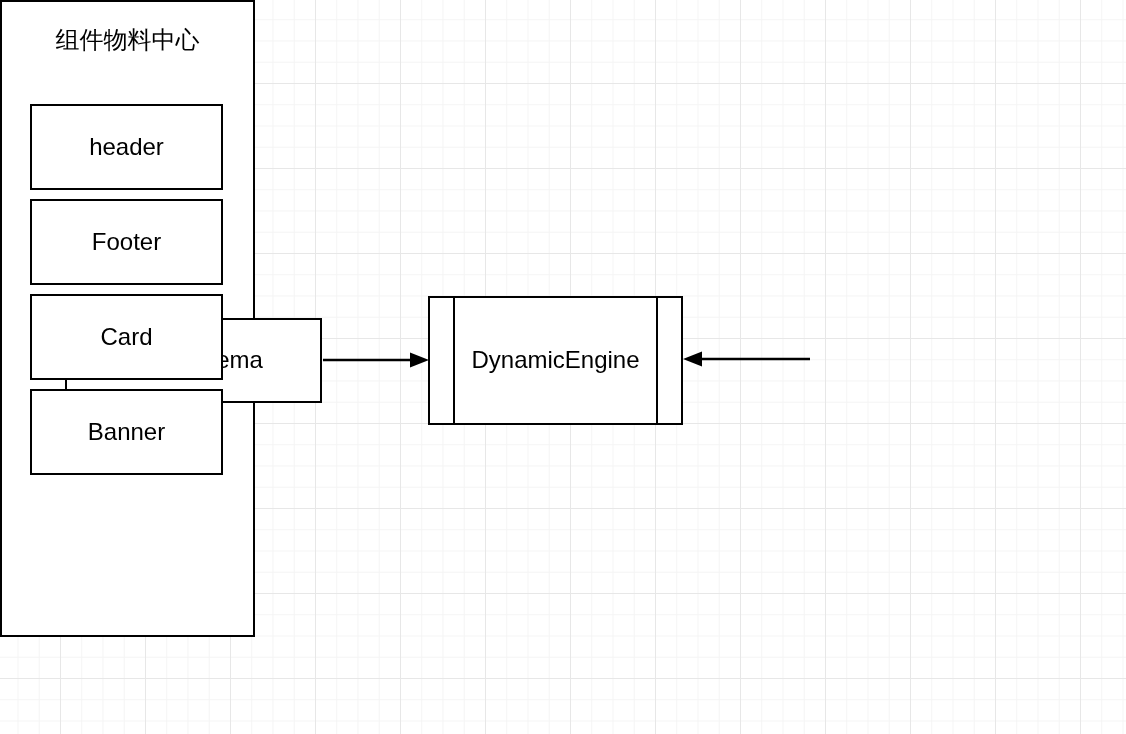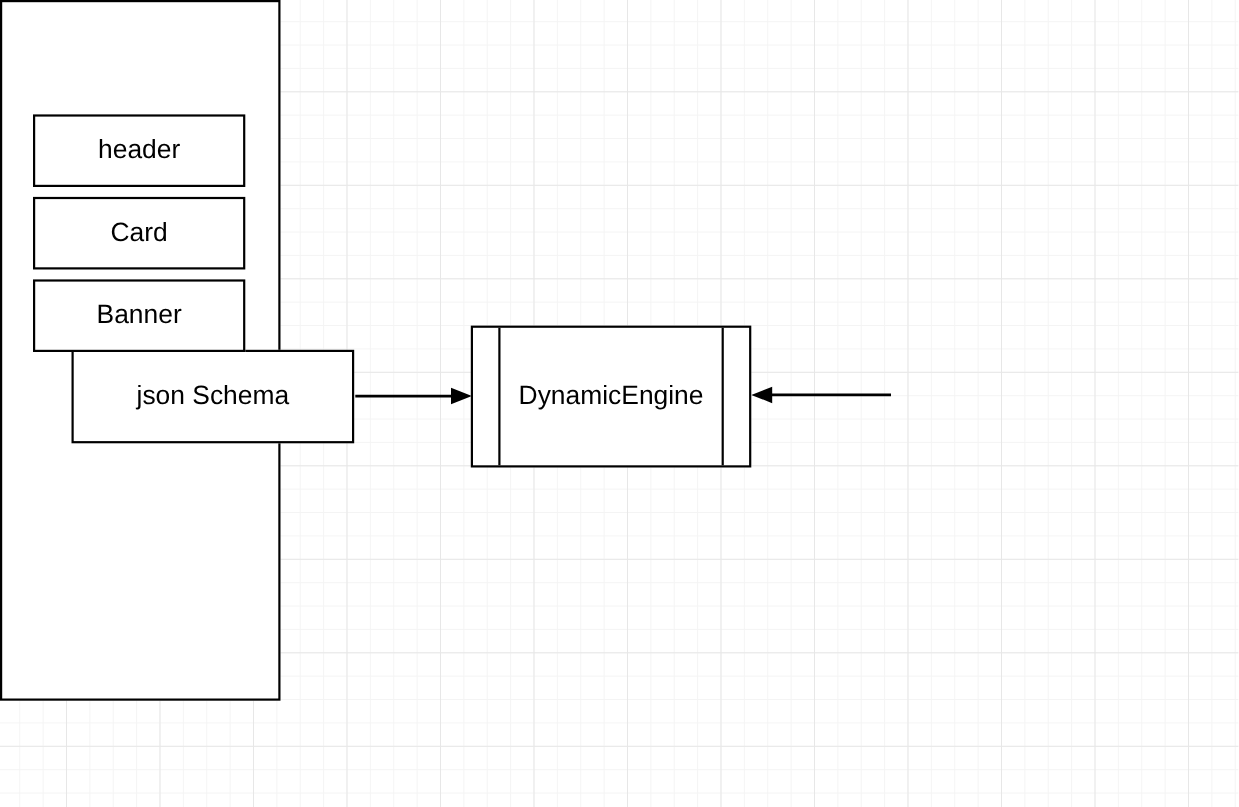--- a/index.html
+++ b/index.html
@@ -84,21 +84,21 @@
   .component-list {
     position: absolute;
     left: 30px; top: 104px;
     width: 193px;
     display: flex;
     flex-direction: column;
     gap: 9px;
   }
   .component-item {
     box-sizing: border-box;
-    height: 66px;
+    height: 86px;
     background: #ffffff;
     border: 2.5px solid #000000;
     display: flex;
     align-items: center;
     justify-content: center;
     font-size: 24px;
     color: #000000;
     white-space: nowrap;
   }
 </style>
@@ -121,20 +121,22 @@
   <div class="node node-json-schema">
     <span>json Schema</span>
   </div>
 
   <div class="node node-engine">
     <div class="process-bars"></div>
     <span>DynamicEngine</span>
   </div>
 
   <div class="node-material">
+    <div class="material-title">组件物料中心</div>
     <div class="component-list">
       <div class="component-item">header</div>
+      <div class="component-item">Footer</div>
       <div class="component-item">Card</div>
       <div class="component-item">Banner</div>
     </div>
   </div>
 
 </div>
 
 </body></html>

